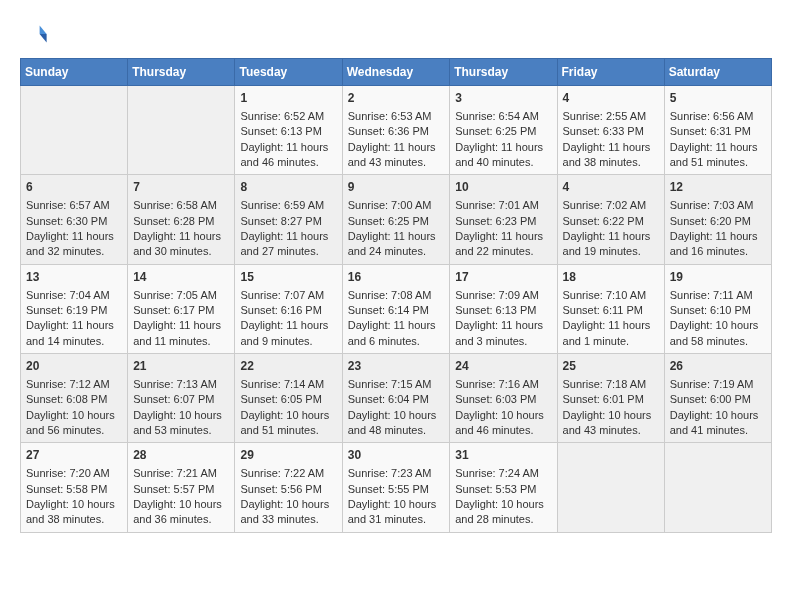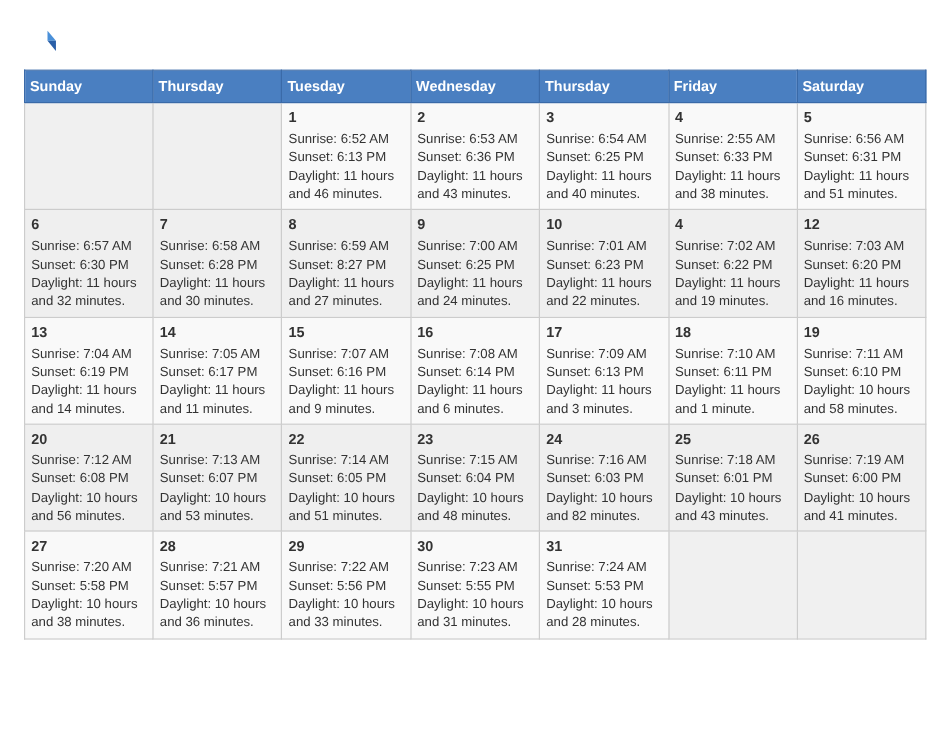--- a/index.html
+++ b/index.html
@@ -144,21 +144,21 @@
         <td><span class="day-num">16</span><span>Sunrise: 7:08 AM</span><br><span>Sunset: 6:14 PM</span><br><span>Daylight: 11 hours and 6 minutes.</span></td>
         <td><span class="day-num">17</span><span>Sunrise: 7:09 AM</span><br><span>Sunset: 6:13 PM</span><br><span>Daylight: 11 hours and 3 minutes.</span></td>
         <td><span class="day-num">18</span><span>Sunrise: 7:10 AM</span><br><span>Sunset: 6:11 PM</span><br><span>Daylight: 11 hours and 1 minute.</span></td>
         <td><span class="day-num">19</span><span>Sunrise: 7:11 AM</span><br><span>Sunset: 6:10 PM</span><br><span>Daylight: 10 hours and 58 minutes.</span></td>
       </tr>
       <tr>
         <td><span class="day-num">20</span><span>Sunrise: 7:12 AM</span><br><span>Sunset: 6:08 PM</span><br><span>Daylight: 10 hours and 56 minutes.</span></td>
         <td><span class="day-num">21</span><span>Sunrise: 7:13 AM</span><br><span>Sunset: 6:07 PM</span><br><span>Daylight: 10 hours and 53 minutes.</span></td>
         <td><span class="day-num">22</span><span>Sunrise: 7:14 AM</span><br><span>Sunset: 6:05 PM</span><br><span>Daylight: 10 hours and 51 minutes.</span></td>
         <td><span class="day-num">23</span><span>Sunrise: 7:15 AM</span><br><span>Sunset: 6:04 PM</span><br><span>Daylight: 10 hours and 48 minutes.</span></td>
-        <td><span class="day-num">24</span><span>Sunrise: 7:16 AM</span><br><span>Sunset: 6:03 PM</span><br><span>Daylight: 10 hours and 82 minutes.</span></td>
+        <td><span class="day-num">24</span><span>Sunrise: 7:16 AM</span><br><span>Sunset: 6:03 PM</span><br><span>Daylight: 10 hours and 46 minutes.</span></td>
         <td><span class="day-num">25</span><span>Sunrise: 7:18 AM</span><br><span>Sunset: 6:01 PM</span><br><span>Daylight: 10 hours and 43 minutes.</span></td>
         <td><span class="day-num">26</span><span>Sunrise: 7:19 AM</span><br><span>Sunset: 6:00 PM</span><br><span>Daylight: 10 hours and 41 minutes.</span></td>
       </tr>
       <tr>
         <td><span class="day-num">27</span><span>Sunrise: 7:20 AM</span><br><span>Sunset: 5:58 PM</span><br><span>Daylight: 10 hours and 38 minutes.</span></td>
         <td><span class="day-num">28</span><span>Sunrise: 7:21 AM</span><br><span>Sunset: 5:57 PM</span><br><span>Daylight: 10 hours and 36 minutes.</span></td>
         <td><span class="day-num">29</span><span>Sunrise: 7:22 AM</span><br><span>Sunset: 5:56 PM</span><br><span>Daylight: 10 hours and 33 minutes.</span></td>
         <td><span class="day-num">30</span><span>Sunrise: 7:23 AM</span><br><span>Sunset: 5:55 PM</span><br><span>Daylight: 10 hours and 31 minutes.</span></td>
         <td><span class="day-num">31</span><span>Sunrise: 7:24 AM</span><br><span>Sunset: 5:53 PM</span><br><span>Daylight: 10 hours and 28 minutes.</span></td>
         <td class="empty-cell"></td>

